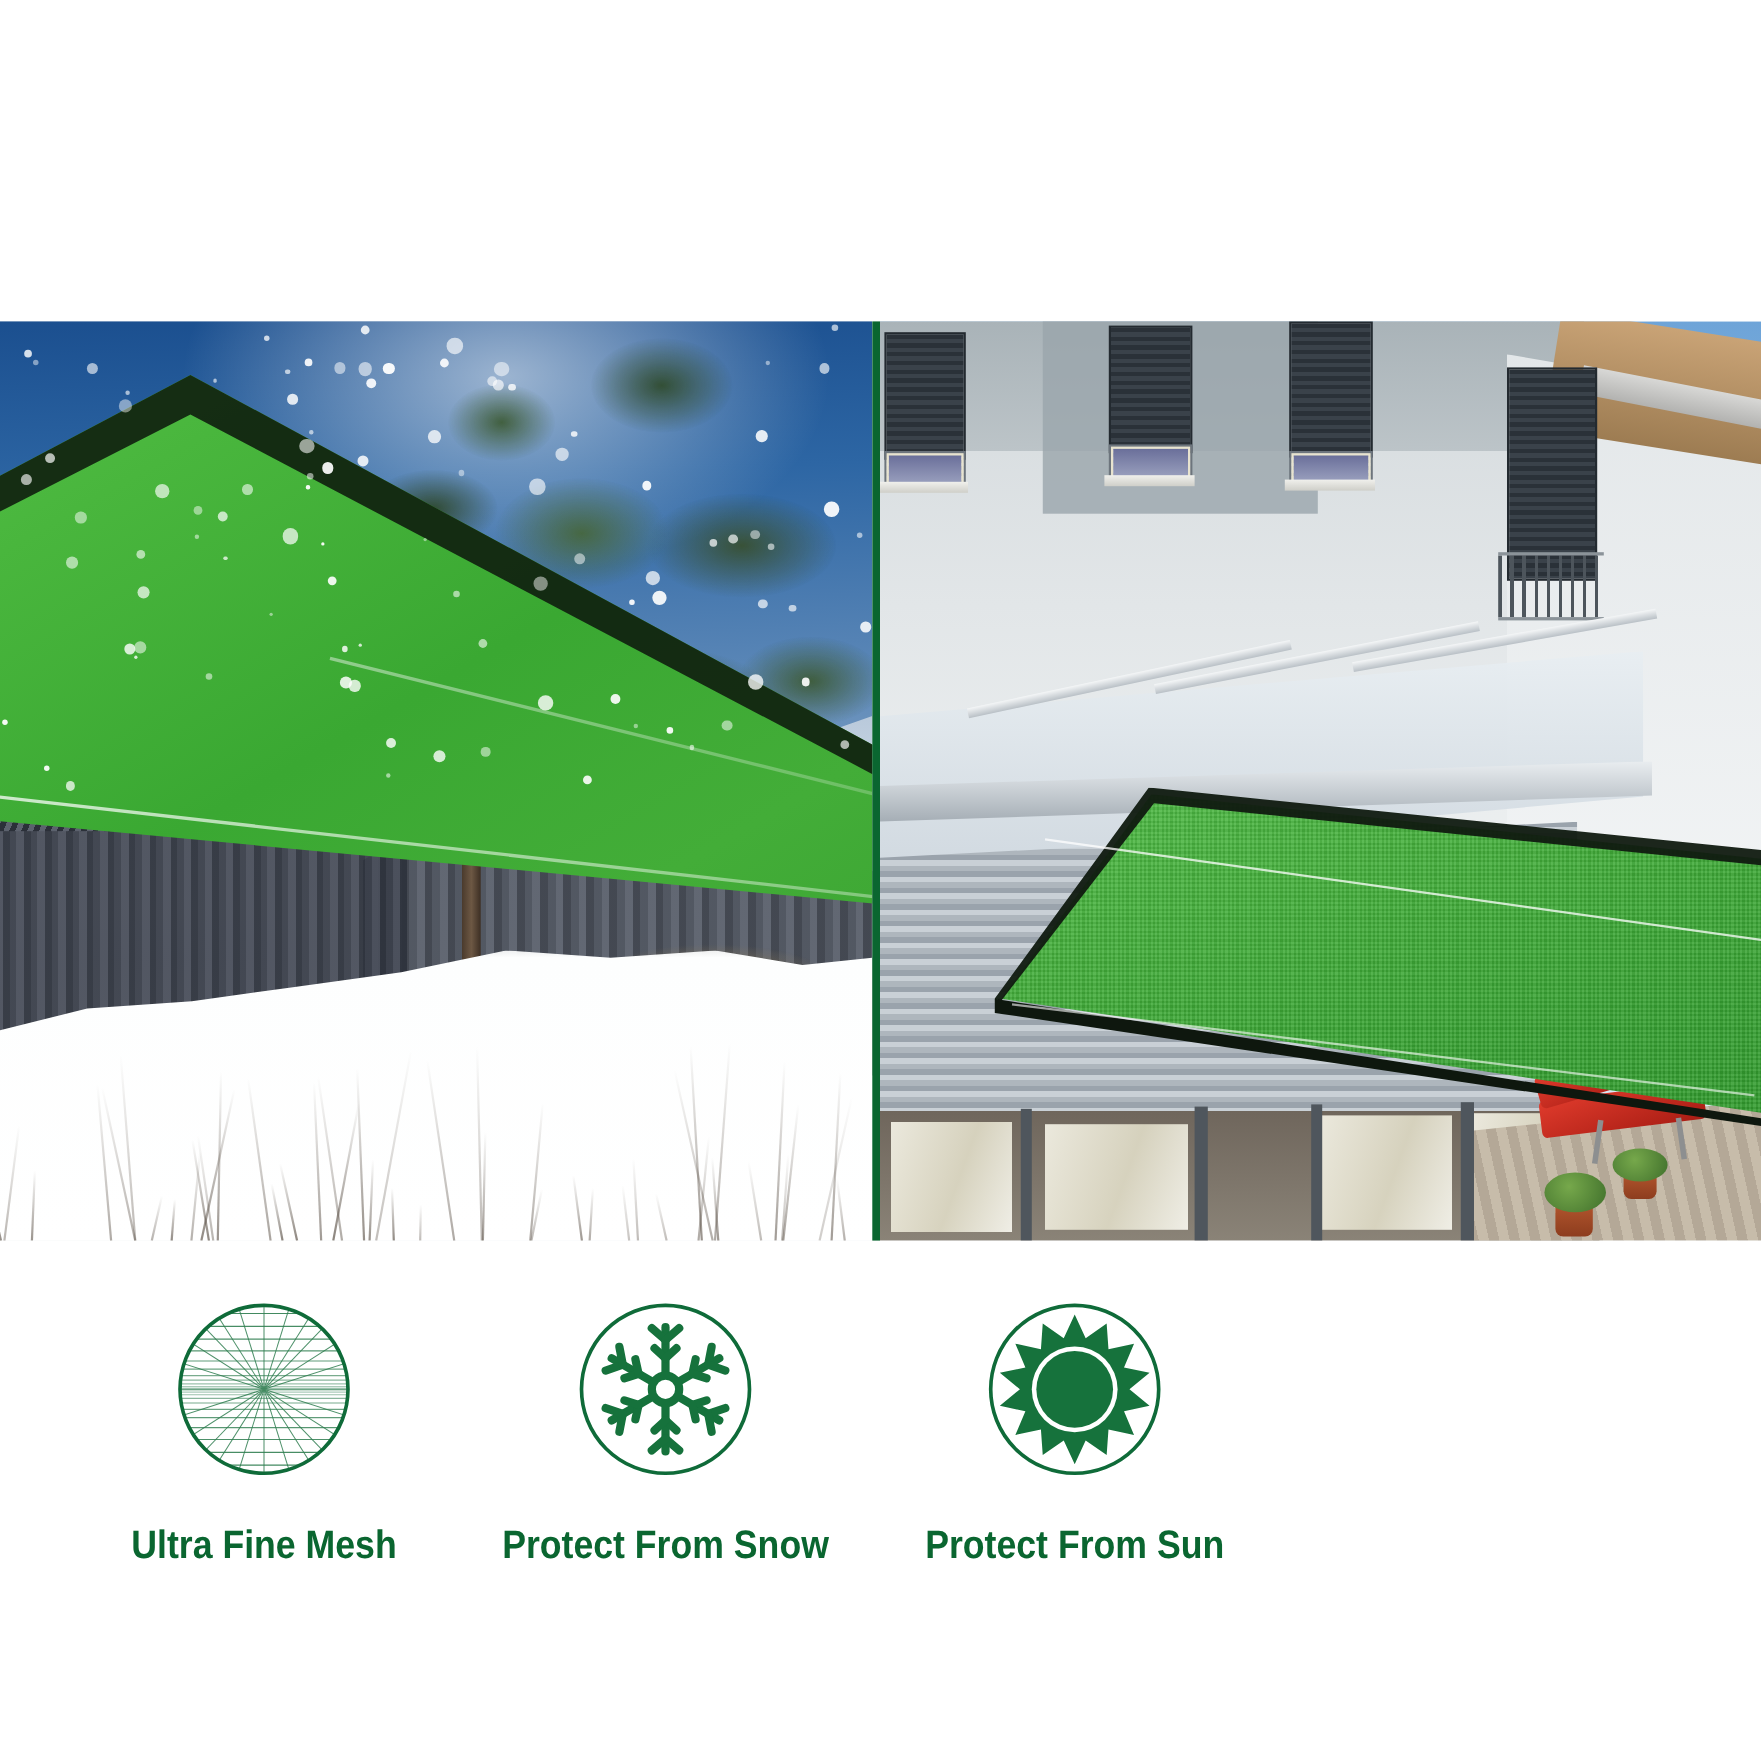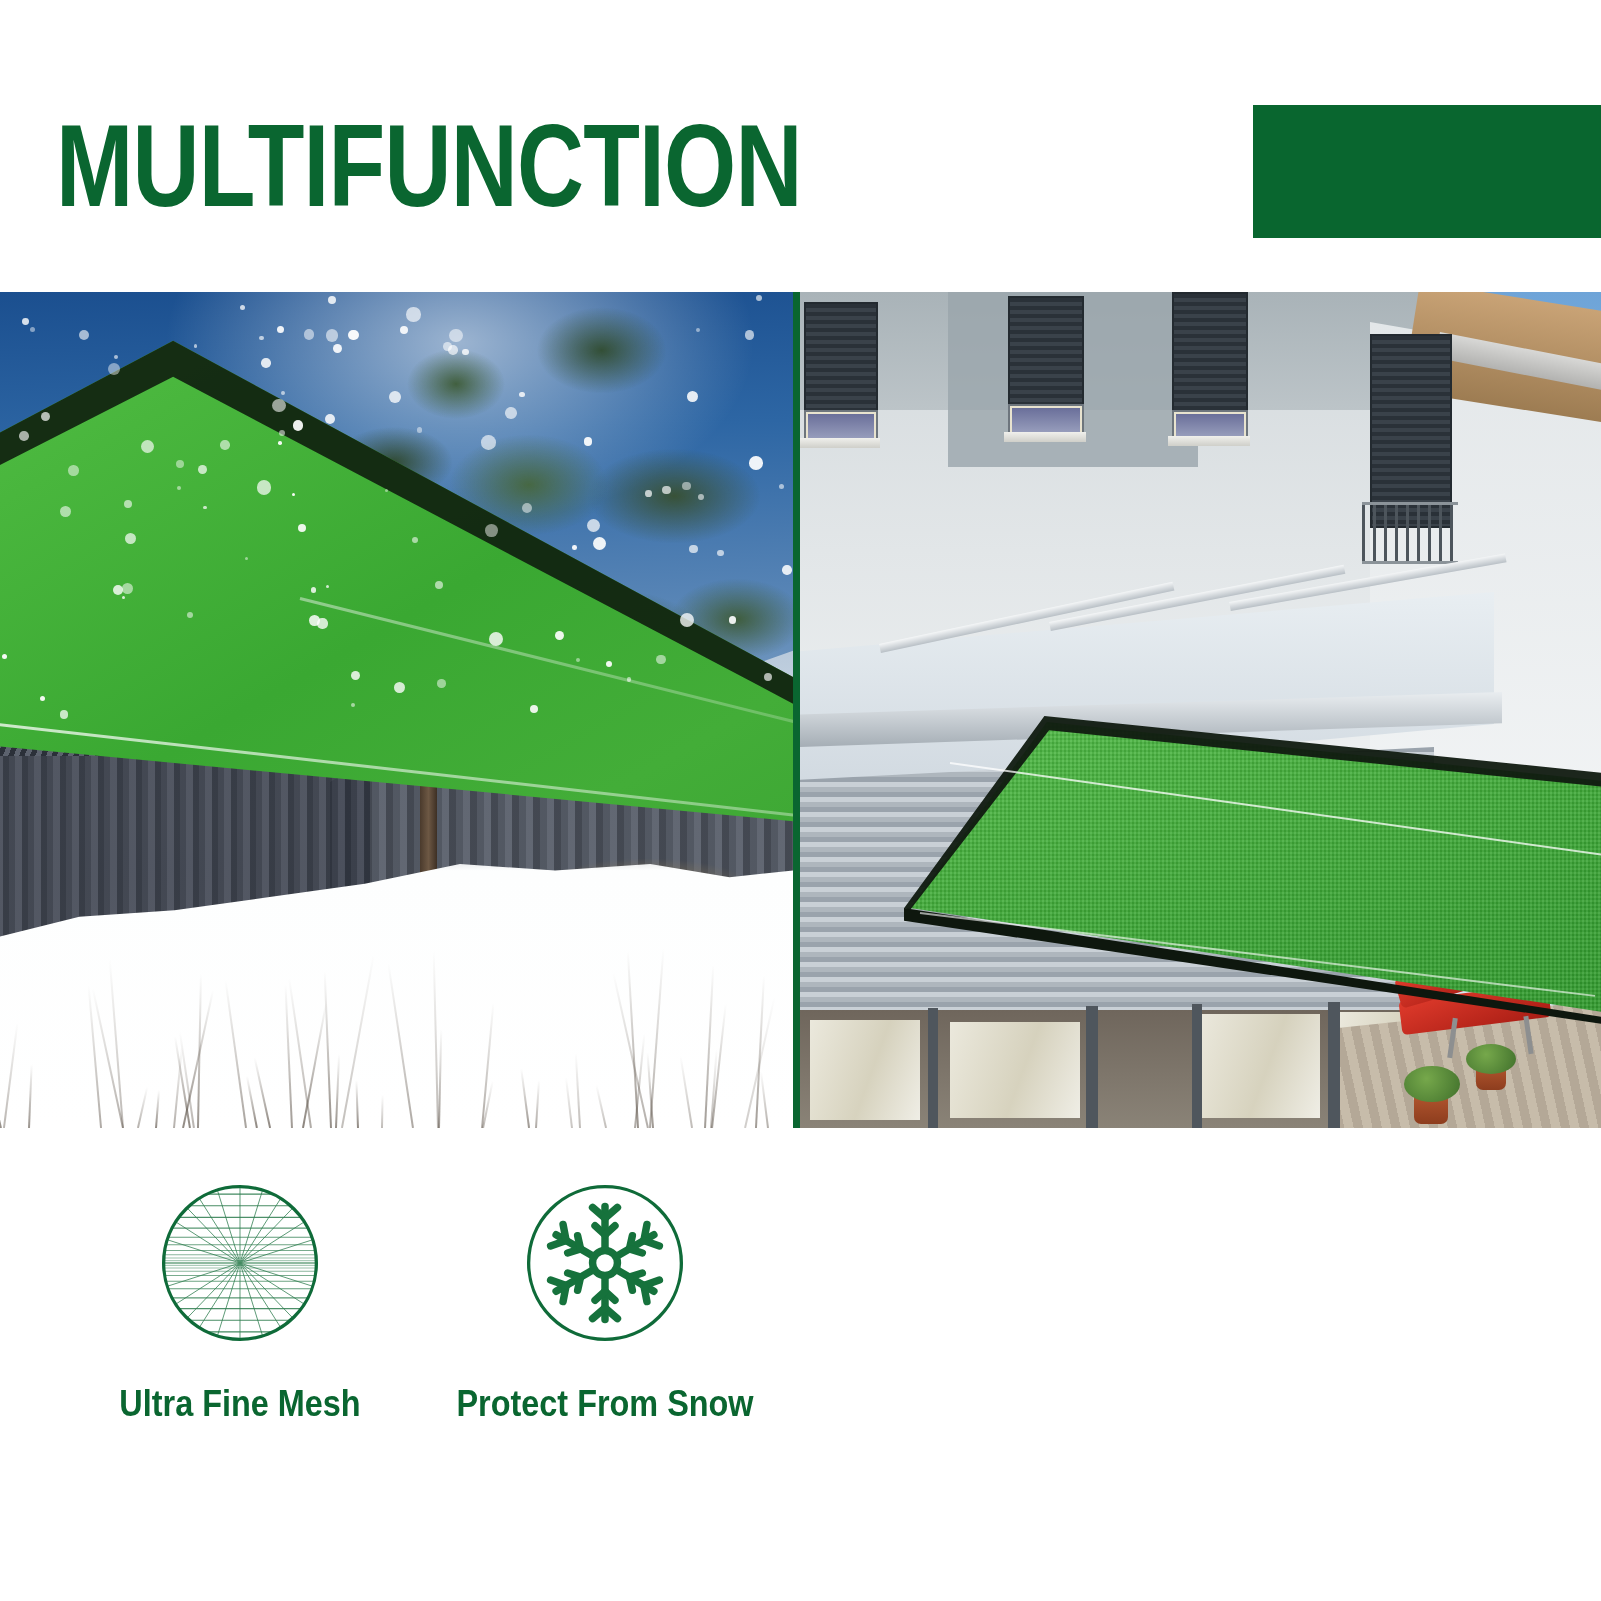--- a/index.html
+++ b/index.html
@@ -291,24 +291,20 @@
   .f1{left:75px;}
   .f2{left:440px;}
   .f3{left:812px;}
   .f4{left:1184px;}
 </style>
 </head>
 <body>
 
 <div id="page">
 
-  <div class="header">
-    <div class="title">MULTIFUNCTION</div>
-    <div class="header-bar"></div>
-  </div>
 
   <div class="photos">
 
     <div class="photo photo-left">
       <div class="sky-winter"></div>
       <div class="mountains"></div>
 
       <div class="conifer"></div>
       <div class="conifer2"></div>
 
@@ -667,16 +663,31 @@
                 <line x1="100" y1="66" x2="112" y2="55"></line>
               </g>
             </g>
           </g>
           <circle cx="100" cy="100" r="15" fill="#ffffff" stroke="#16723c" stroke-width="9"></circle>
         </svg>
       </div>
       <div class="label">Protect From Snow</div>
     </div>
 
+    <div class="feature f3">
+      <div class="circle">
+        <svg viewBox="0 0 200 200" width="166" height="166">
+          <circle cx="100" cy="100" r="92" fill="none" stroke="#0f6b39" stroke-width="4"></circle>
+          <path fill="#16723c" d="
+            M100,18 L112,44 L135,28 L137,56 L165,50 L154,76 L182,82 L160,100
+            L182,118 L154,124 L165,150 L137,144 L135,172 L112,156 L100,182
+            L88,156 L65,172 L63,144 L35,150 L46,124 L18,118 L40,100
+            L18,82 L46,76 L35,50 L63,56 L65,28 L88,44 Z"></path>
+          <circle cx="100" cy="100" r="47" fill="#ffffff"></circle>
+          <circle cx="100" cy="100" r="42" fill="#16723c"></circle>
+        </svg>
+      </div>
+      <div class="label">Protect From Sun</div>
+    </div>
 
 
   </div>
 </div>
 
 </body></html>

